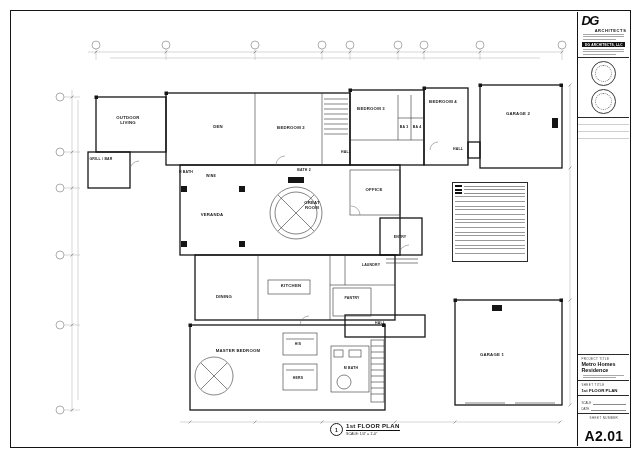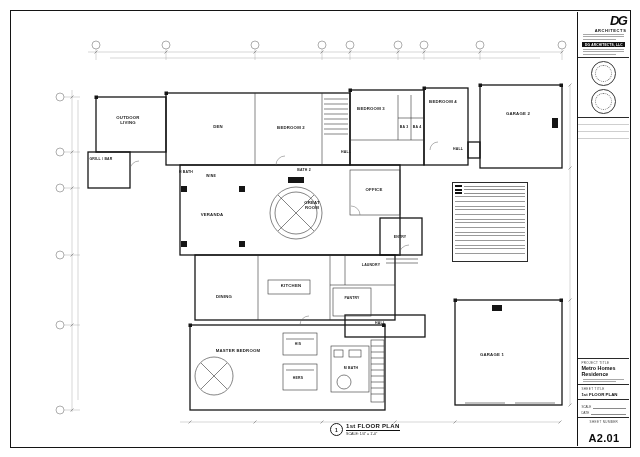--- a/index.html
+++ b/index.html
@@ -22,38 +22,38 @@
   
   .plantitle{position:absolute;left:330px;top:423px;display:flex;align-items:flex-start;gap:3px;}
   .bubble{width:11px;height:11px;border:1px solid #1c1c1c;border-radius:50%;font-size:5px;font-weight:700;
           display:flex;align-items:center;justify-content:center;color:#111;flex:none;}
   .pt{font-size:6px;font-weight:700;color:#111;border-bottom:1px solid #111;padding-bottom:.5px;letter-spacing:.3px;}
   .ps{font-size:3.6px;color:#222;margin-top:1px;}
   
   .titleblock{position:absolute;top:11.6px;bottom:10.6px;right:10.6px;width:52px;border-left:1.4px solid #141414;
               display:flex;flex-direction:column;box-sizing:border-box;background:#fff;}
   .tb-sec{border-bottom:.8px solid #2a2a2a;padding:2px 3px;box-sizing:border-box;}
-  .logo{font-size:13px;font-weight:800;font-style:italic;letter-spacing:-1.5px;color:#0d0d0d;text-align:right;line-height:1;}
+  .logo{font-size:13px;font-weight:800;font-style:italic;letter-spacing:-1.5px;color:#0d0d0d;line-height:1;}
   .firm{font-size:4px;font-weight:800;letter-spacing:.6px;color:#0d0d0d;text-align:right;margin-top:1px;}
   .tline{height:1px;background:#a8a8a8;margin:1.4px 2px 0 2px;}
   .tline.short{margin-right:10px;}
   .firmbar{background:#111;color:#fff;font-size:3.2px;font-weight:700;text-align:center;padding:.8px 0;margin:2px 1px 1px 1px;letter-spacing:.2px;}
   .tb-stamps{display:flex;flex-direction:column;align-items:center;gap:3px;padding:3px 0;}
   .stamp{width:23px;height:23px;border:.9px solid #3a3a3a;border-radius:50%;position:relative;flex:none;}
   .stamp::after{content:"";position:absolute;inset:3px;border:.6px dotted #777;border-radius:50%;}
   .tb-mid{flex:1;border-bottom:.8px solid #2a2a2a;position:relative;}
   .revline{height:0;border-top:.5px solid #cfcfcf;margin:6px 0 0 0;}
   .lbl{font-size:3px;color:#444;letter-spacing:.4px;}
   .proj{font-size:5.4px;font-weight:800;color:#0f0f0f;line-height:1.18;}
   .stv{font-size:4.4px;font-weight:800;color:#0f0f0f;margin-top:1px;}
   .frow{display:flex;align-items:flex-end;gap:2px;margin-top:2.5px;}
   .flabel{font-size:3px;color:#444;flex:none;}
   .fbar{flex:1;border-bottom:.6px solid #8a8a8a;height:3px;}
   .tb-number{border-bottom:none;text-align:center;}
-  .num{font-size:11px;font-weight:800;color:#0b0b0b;margin-top:8px;letter-spacing:.3px;}
+  .num{font-size:14px;font-weight:800;color:#0b0b0b;margin-top:8px;letter-spacing:.3px;}
 </style>
 </head>
 <body>
 
 <div class="sheet">
   <div class="border"></div>
 
   <svg class="plan" viewBox="0 0 640 457">
 
     <g stroke="#9a9a9a" stroke-width=".4" fill="none">

